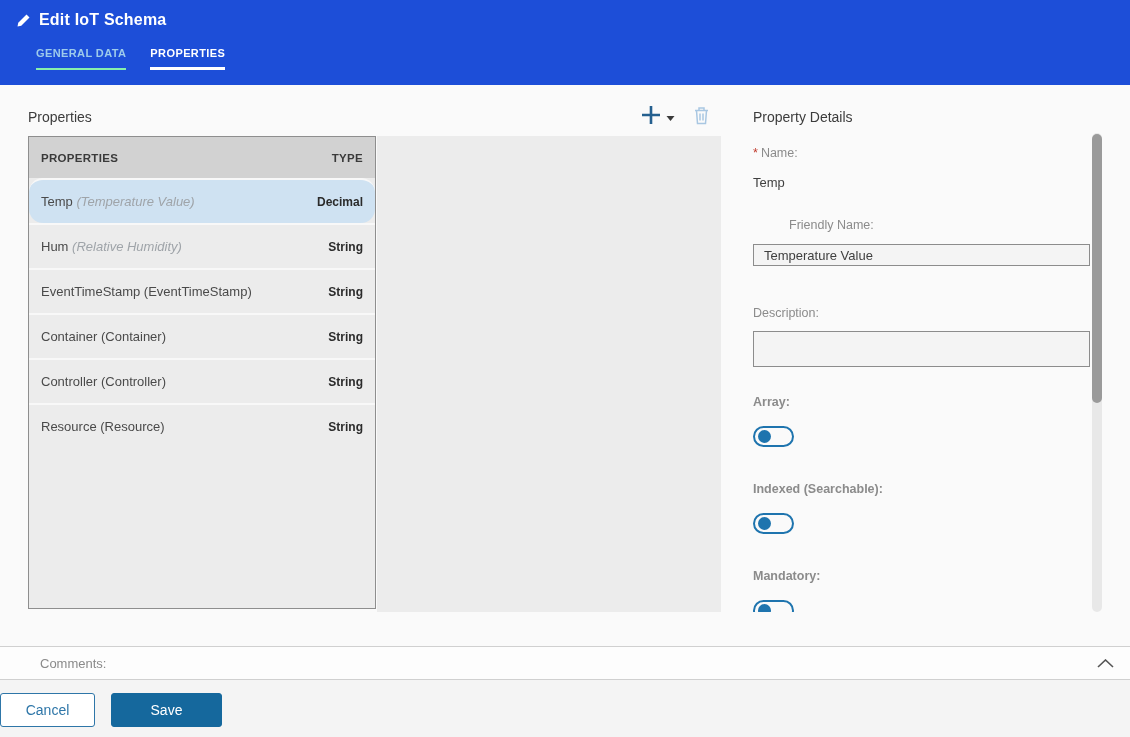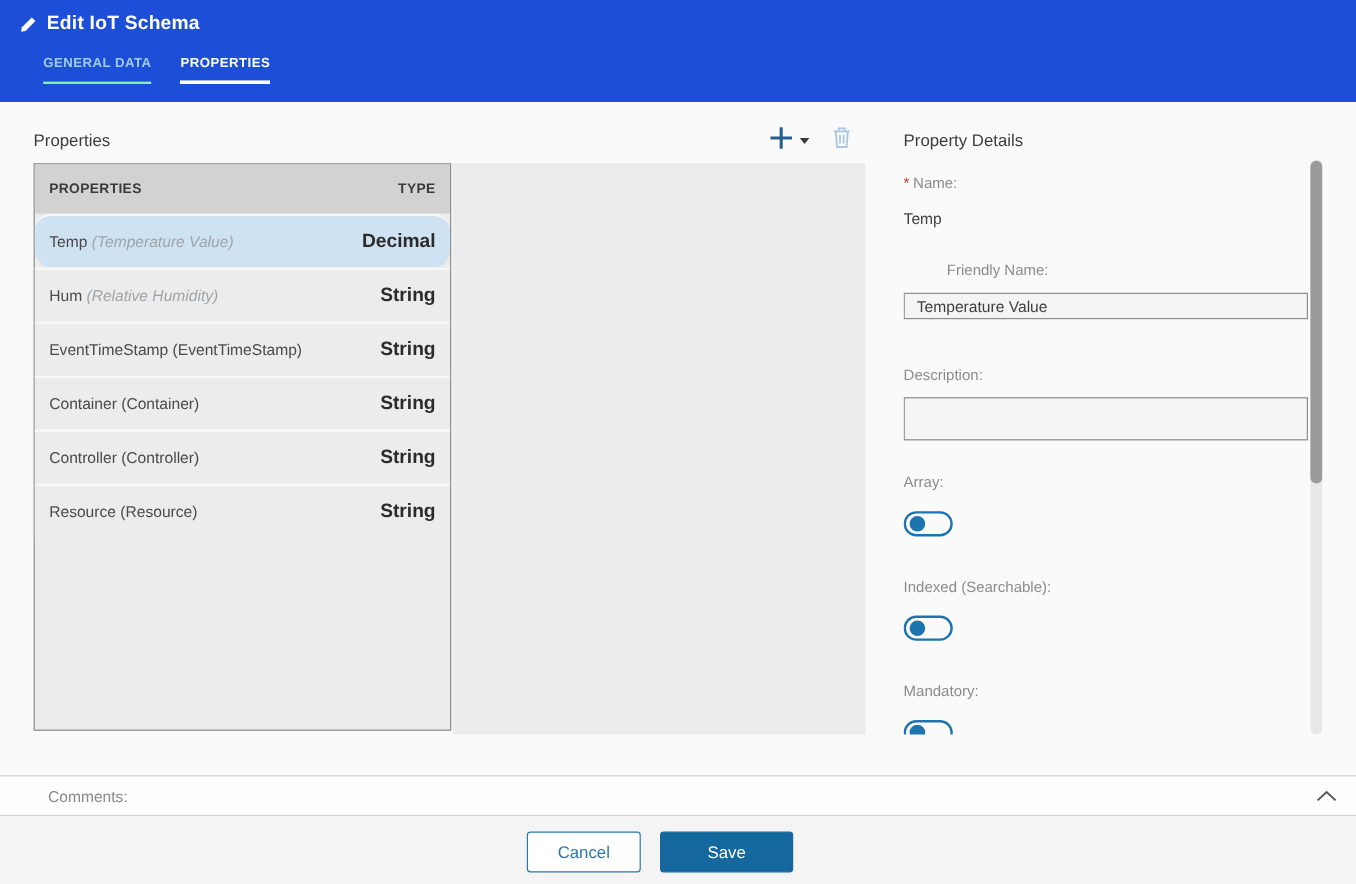--- a/index.html
+++ b/index.html
@@ -54,21 +54,21 @@
     font-size:11.5px; font-weight:bold; color:#3a3a3a; letter-spacing:.3px;
   }
   .trow {
     height:45px; display:flex; align-items:center; justify-content:space-between;
     padding:0 12px; background:#ececec; border-top:2px solid #f8f8f8; cursor:pointer;
   }
   .trow.selected { background:#cfe2f2;border-radius:14px; }
   .cell-name { font-size:13px; color:#4a4a4a; white-space:nowrap; overflow:hidden; }
   .prop-friendly { color:#4a4a4a; }
   .prop-friendly.muted { color:#9fa4a9; font-style:italic; }
-  .cell-type { font-size:16px; font-weight:bold; color:#2b2b2b; }
+  .cell-type { font-size:12px; font-weight:bold; color:#2b2b2b; }
 
   
   .gray-zone {
     position:absolute; left:377px; top:51px; width:344px; height:476px;
     background:#ececec;
   }
 
   
   .details {
     position:absolute; left:753px; top:0; width:349px; height:527px;
@@ -83,21 +83,21 @@
   .fn-label   { left:0; top:133px;margin-left:36px; }
   .fn-input   { left:0; top:159px; width:337px; height:22px; }
   .desc-label { left:0; top:221px; }
   .desc-input { left:0; top:246px; width:337px; height:36px; }
   .tinput {
     border:1px solid #8c8c8c; background:#f4f4f4; font-size:13px; color:#3f3f3f;
     font-family:"Liberation Sans", sans-serif; padding:0 10px; outline:none; display:block;
   }
   .toggle-list { position:absolute; left:0; top:310px; display:flex; flex-direction:column; }
   .toggle-group { margin-bottom:35px; }
-  .toggle-group .field-label { display:block; margin-bottom:17px; }
+  .toggle-group .field-label { display:block; margin-bottom:17px;font-weight:bold; }
   .switch {
     width:41px; height:21px; border:2px solid #1e74ae; border-radius:12px;
     background:#fafafa; position:relative; cursor:pointer;
   }
   .switch .knob {
     position:absolute; left:3px; top:2px; width:13px; height:13px;
     border-radius:50%; background:#1e74ae;
   }
   
   .vscroll-track {
@@ -114,21 +114,21 @@
     position:absolute; left:0; top:646px; width:1130px; height:34px;
     background:#fdfdfd; border-top:1px solid #d0d0d0; border-bottom:1px solid #d0d0d0;
     display:flex; align-items:center; justify-content:space-between; padding:0 16px 0 40px;
   }
   .comments-label { font-size:13px; color:#8a8a8a; }
   .chevron-up { cursor:pointer; display:flex; align-items:center; }
 
   
   .footer {
     position:absolute; left:0; top:680px; width:1130px; height:57px;
-    background:#f4f4f4; display:flex; align-items:flex-start; justify-content:center;
+    background:#f4f4f4; display:flex; align-items:flex-start; justify-content:flex-start;
     padding:13px 30px 0 0; gap:16px;
   }
   .btn {
     height:34px; font-size:14px; border-radius:3px; cursor:pointer;
     font-family:"Liberation Sans", sans-serif;
   }
   .btn-cancel { width:95px; background:#ffffff; border:1px solid #2e76a8; color:#2e76a8; }
   .btn-save   { width:111px; background:#15689d; border:1px solid #15689d; color:#ffffff; }
 </style>
 </head>

